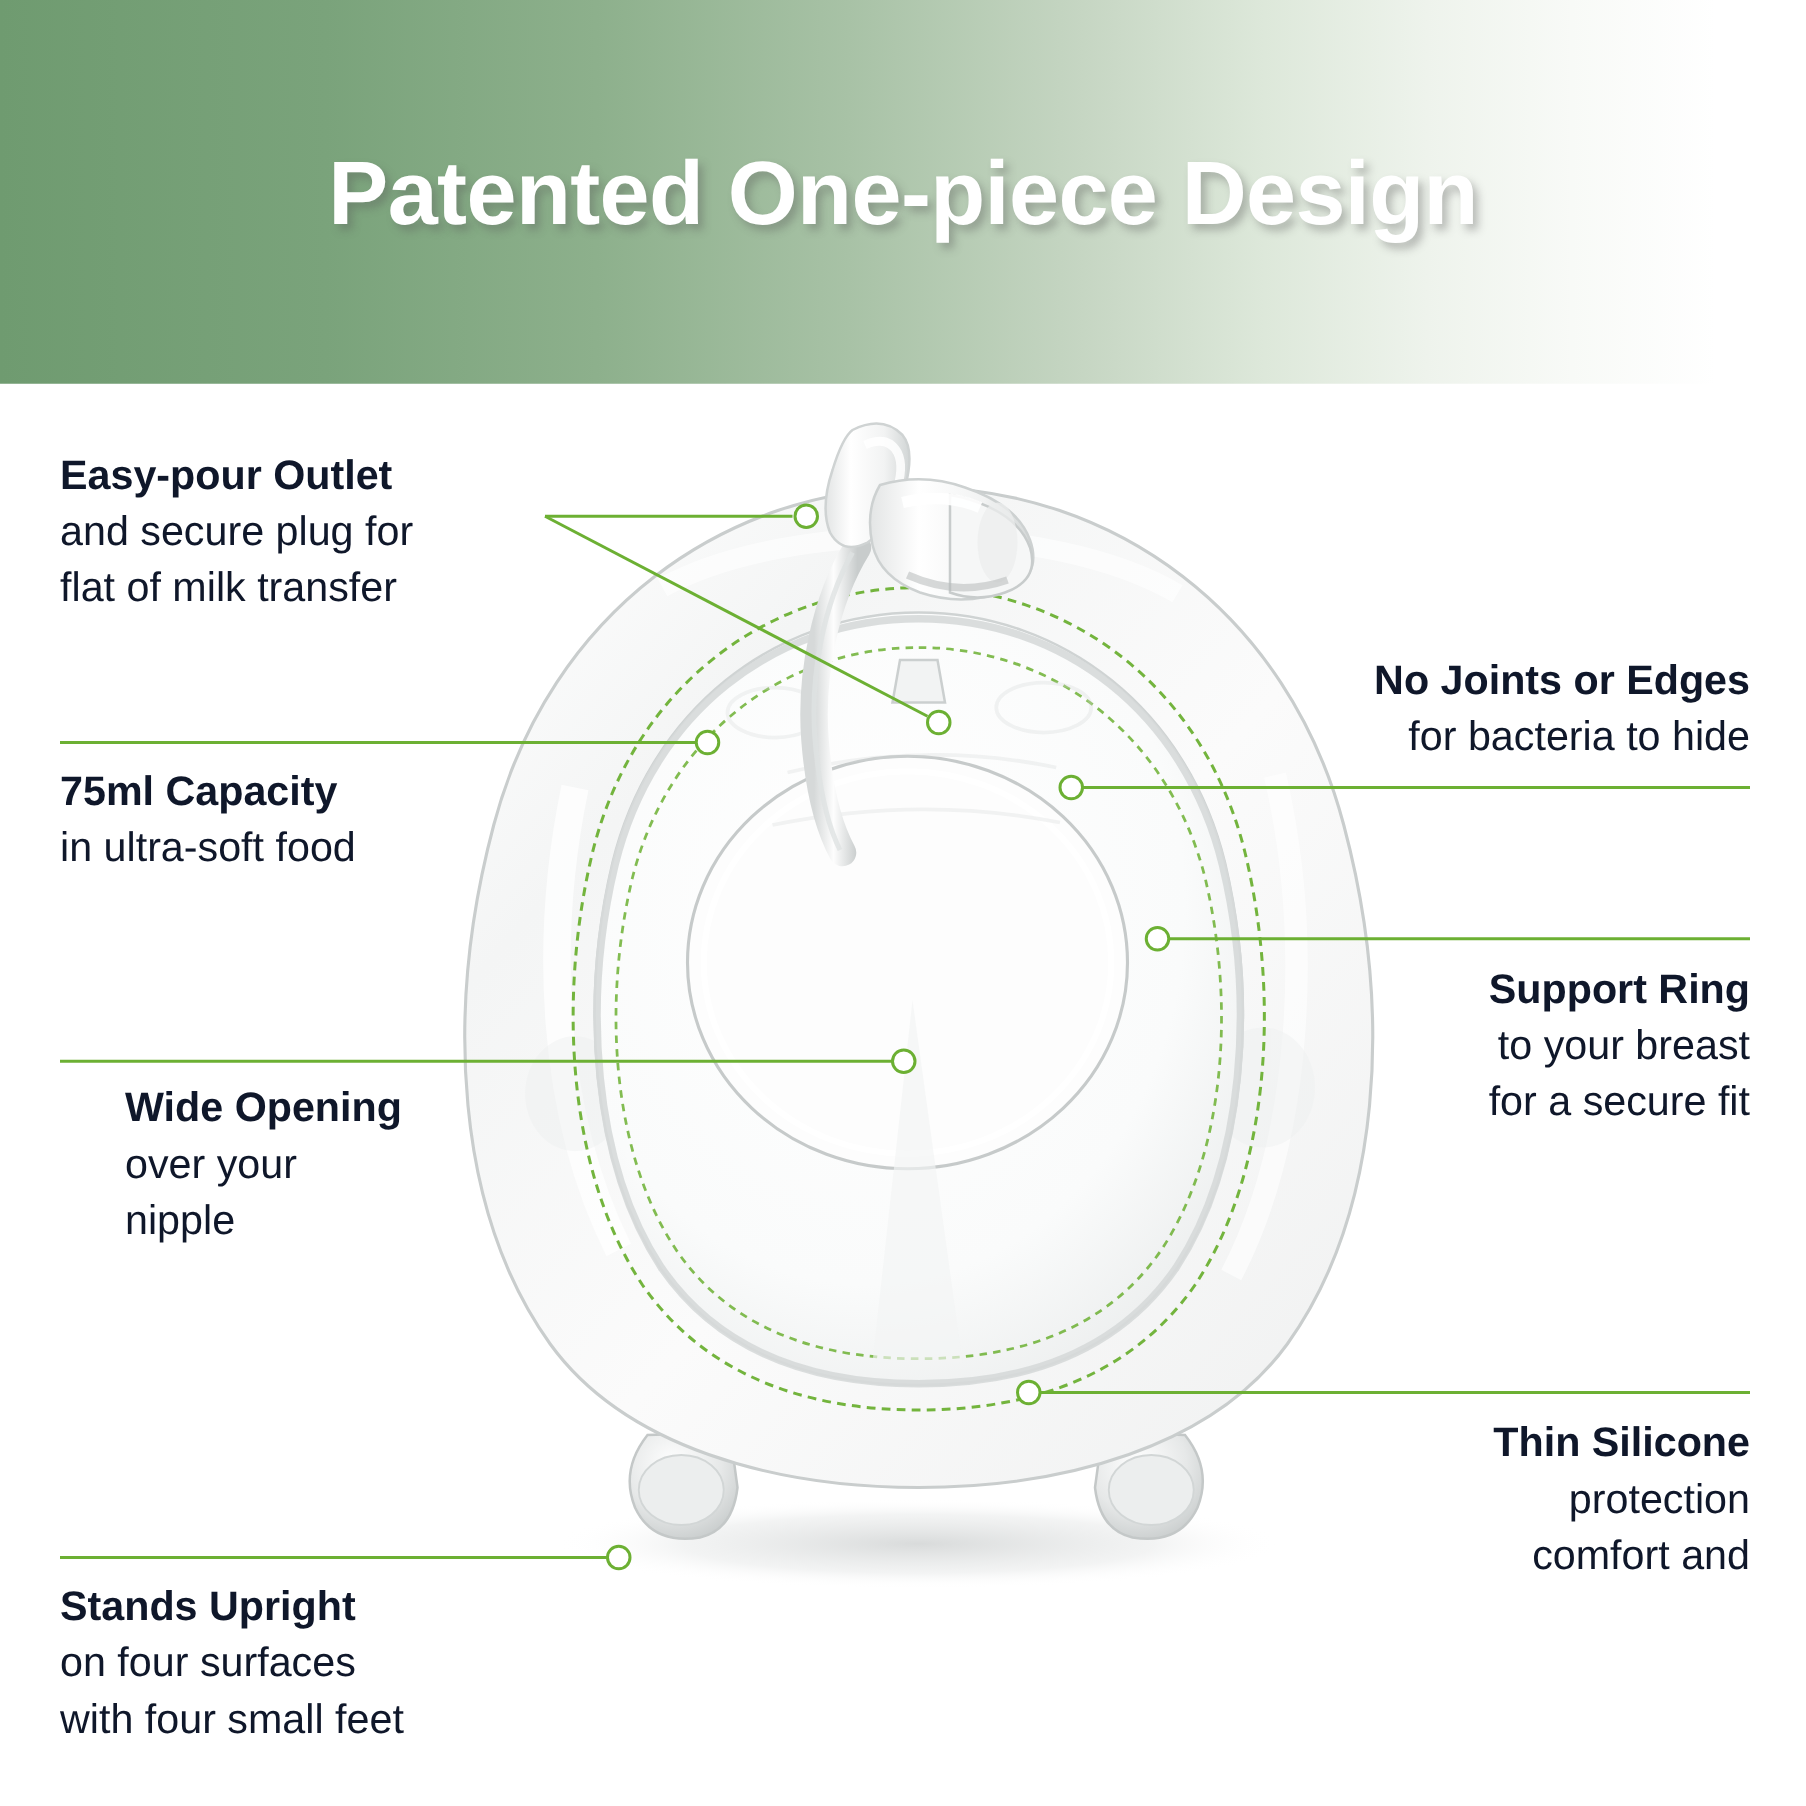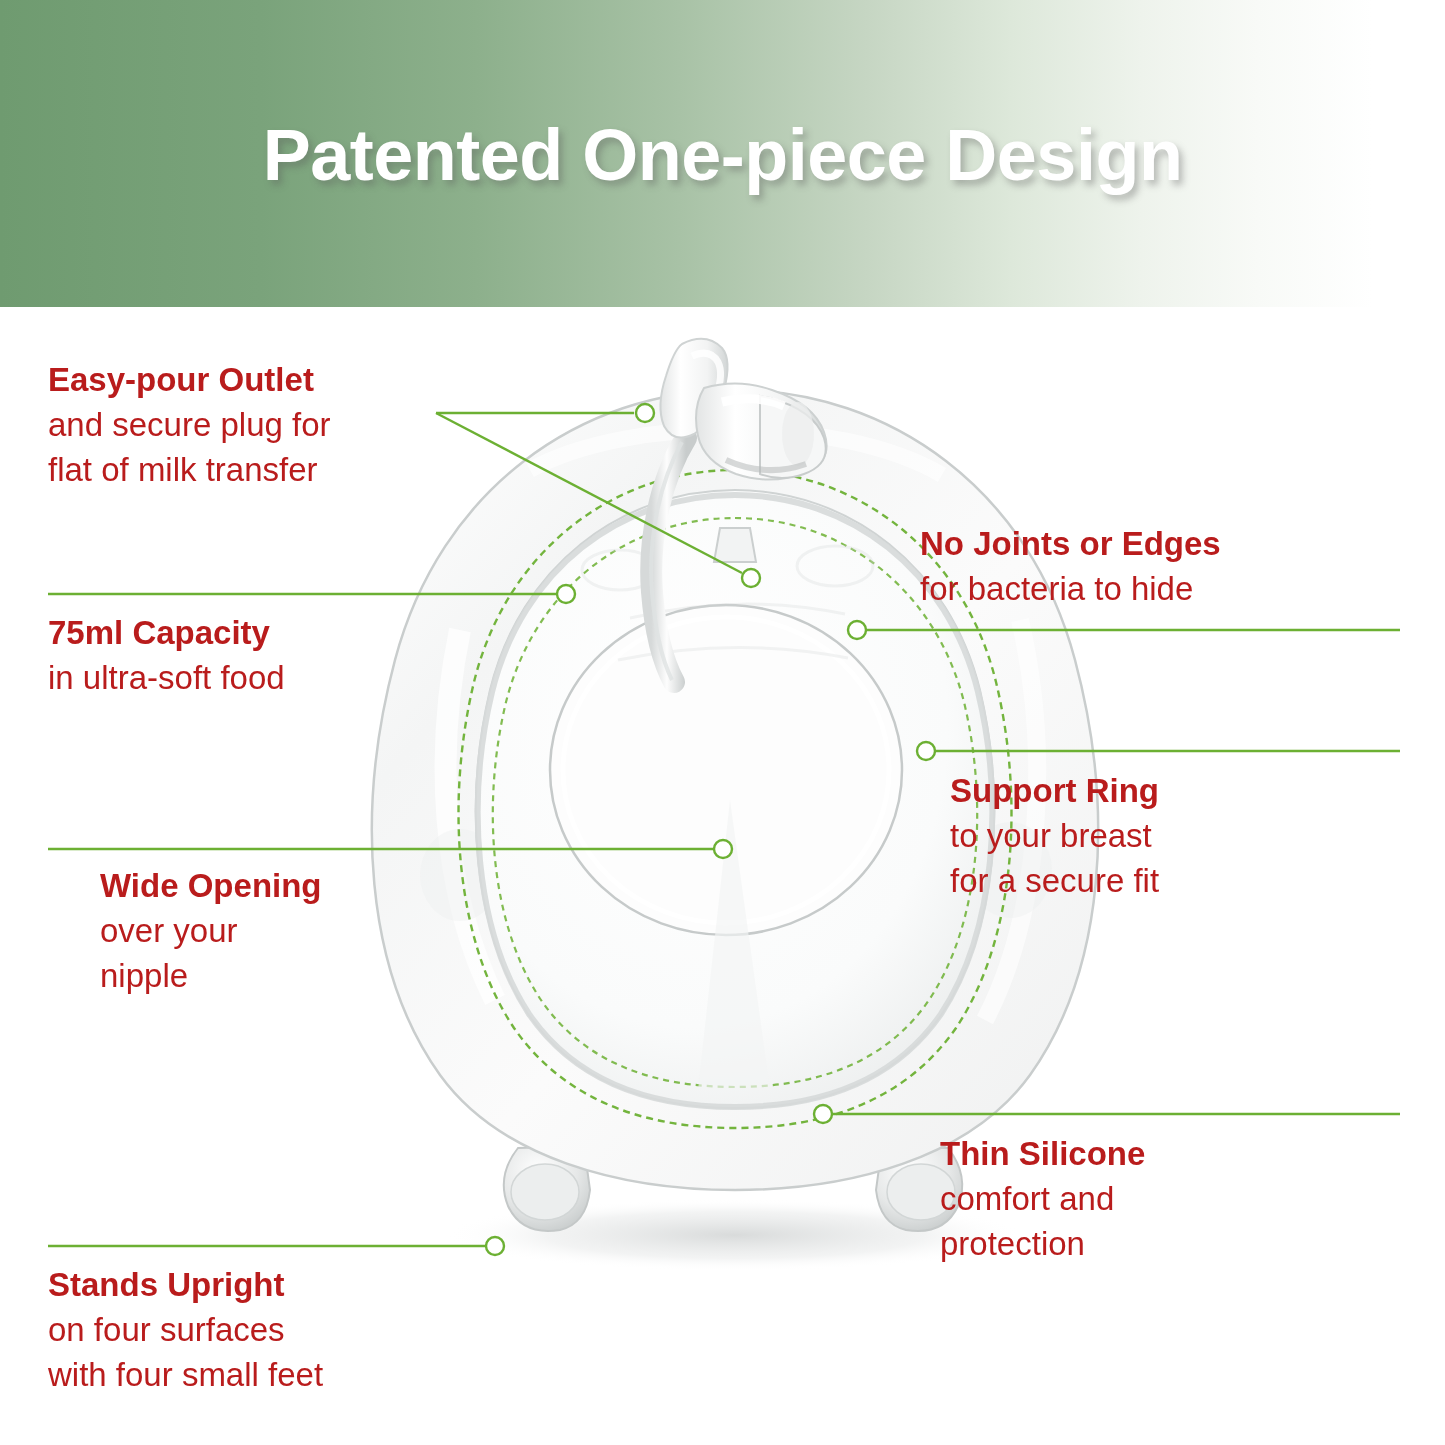--- a/index.html
+++ b/index.html
@@ -59,29 +59,29 @@
     left: 0;
     top: 0;
     width: 1445px;
     height: 1445px;
     pointer-events: none;
   }
 
   
   .callout {
     position: absolute;
-    color: #b91c1c;
+    color: #0f172a;
     font-size: 33px;
     line-height: 45px;
   }
   .callout .ttl {
     font-weight: bold;
   }
   .callout.left  { text-align: left; }
-  .callout.right { }
+  .callout.right { text-align: right; }
 
   
   .product {
     position: absolute;
     left: 330px;
     top: 330px;
     width: 810px;
     height: 960px;
   }
 </style>
@@ -299,17 +299,17 @@
   </div>
 
   <div class="callout right" style="right:45px; top:768px; width:450px;">
     <div class="ttl">Support Ring</div>
     <div>to your breast</div>
     <div>for a secure fit</div>
   </div>
 
   <div class="callout right" style="right:45px; top:1131px; width:460px;">
     <div class="ttl">Thin Silicone</div>
+    <div>protection</div>
     <div>comfort and</div>
-    <div>protection</div>
   </div>
 
 </div>
 
 </body></html>

